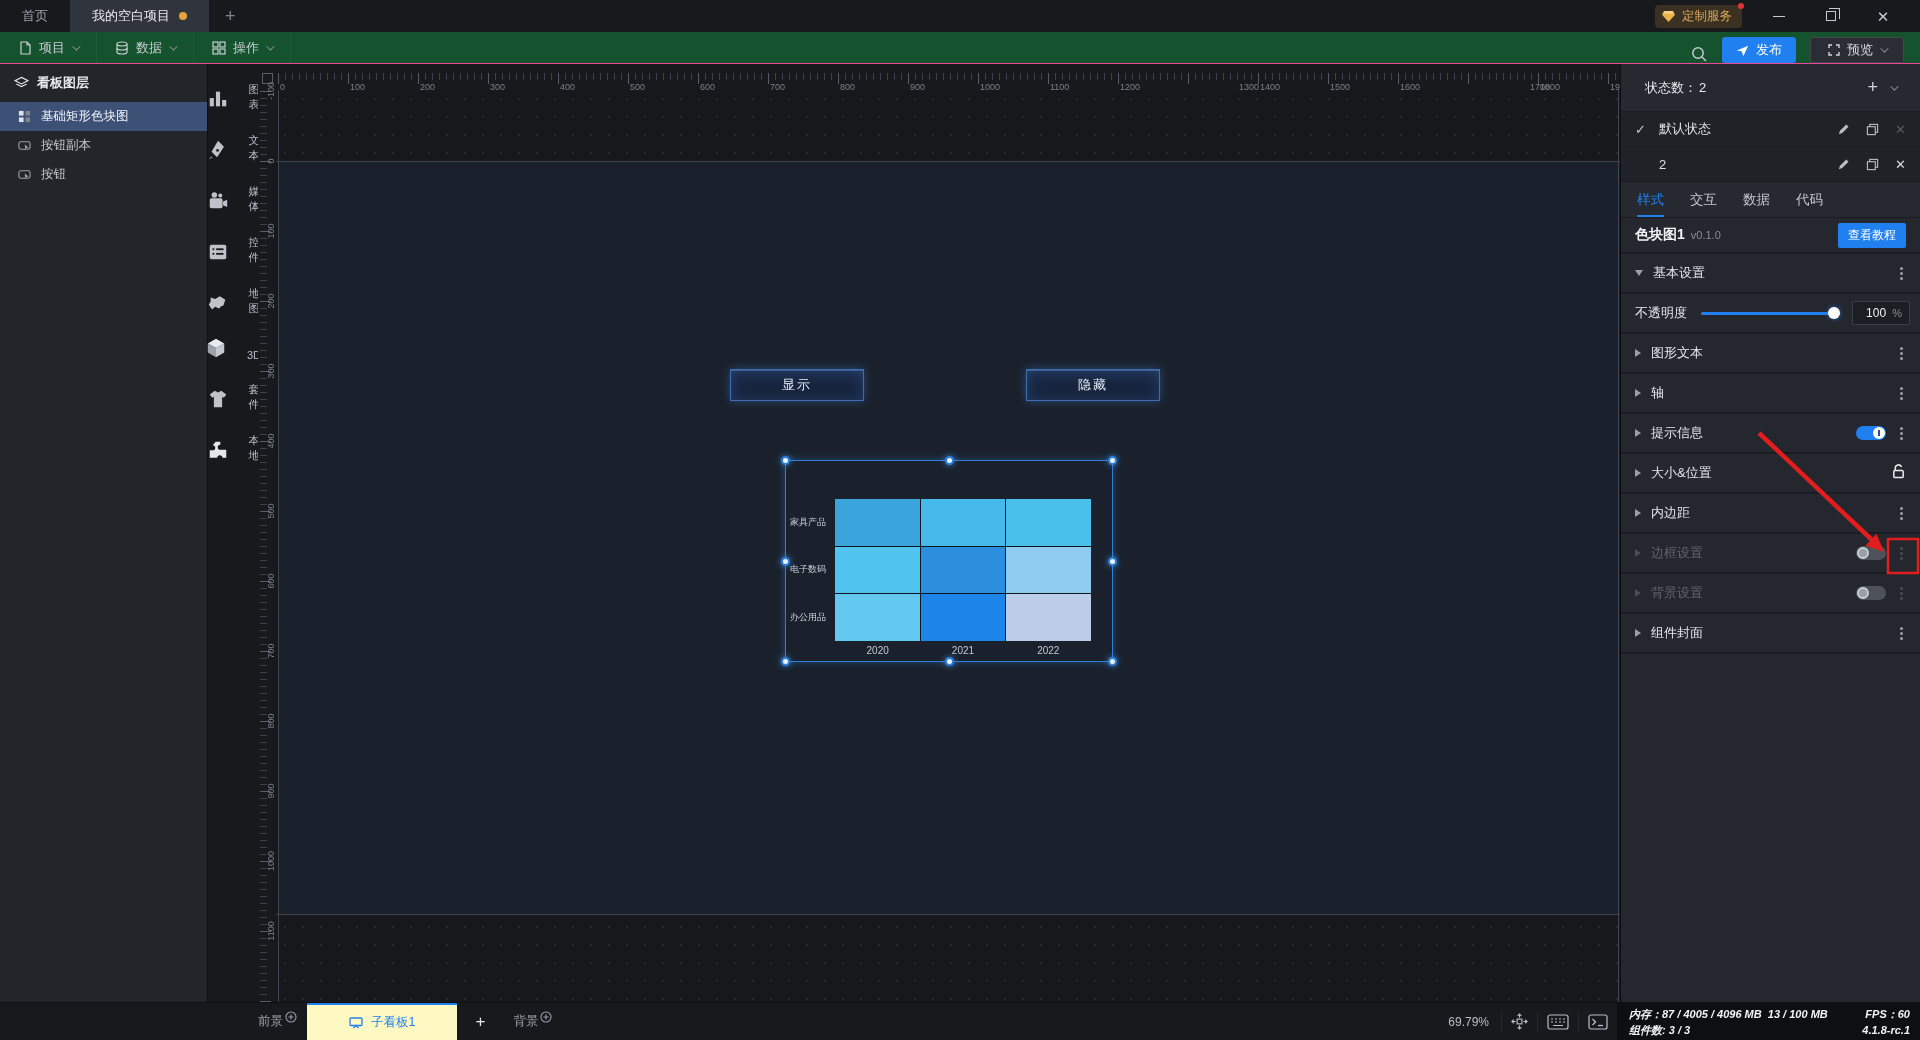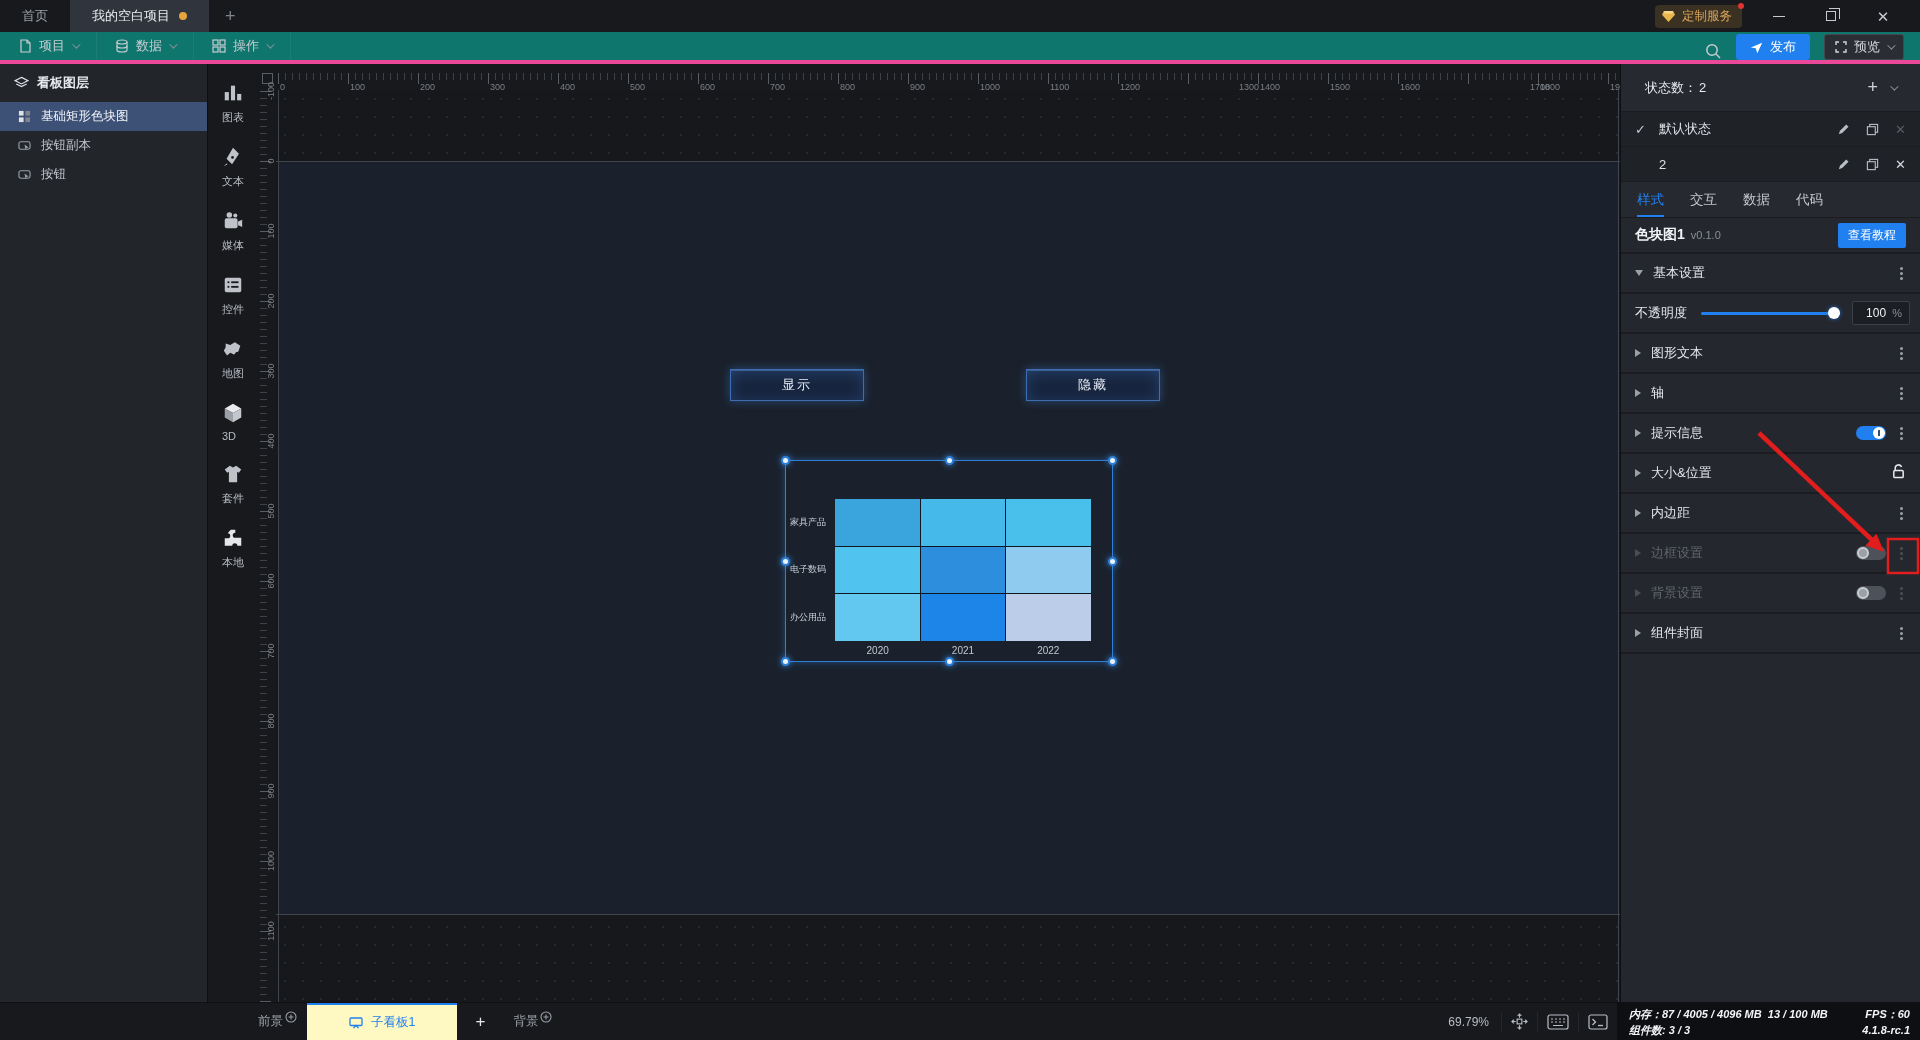--- a/index.html
+++ b/index.html
@@ -15,40 +15,40 @@
   .tb-right{margin-left:auto;display:flex;align-items:center;gap:22px;padding-right:22px;}
   .vip{position:relative;display:flex;align-items:center;gap:6px;background:#3a3122;border-radius:4px;padding:3px 10px 3px 6px;color:#d8a35c;font-size:12.5px;}
   .vip .rdot{position:absolute;top:-2px;right:-2px;width:6px;height:6px;border-radius:50%;background:#e03434;}
   .winbtn{width:30px;height:26px;display:flex;align-items:center;justify-content:center;color:#c6cad0;}
   .min-glyph{display:block;width:12px;height:0;border-top:1.6px solid #c6cad0;}
   .max-glyph{display:block;width:10px;height:10px;border:1.4px solid #c6cad0;position:relative;}
   .max-glyph:before{content:"";position:absolute;left:2px;top:-4px;width:10px;height:10px;border:1.4px solid #c6cad0;border-left:none;border-bottom:none;}
   .close-glyph{font-size:15px;line-height:1;color:#c6cad0;}
 
   
-  .menubar{position:absolute;top:32px;left:0;right:0;height:32px;background:#0f766e;display:flex;align-items:stretch;border-bottom:4px solid #ec4899;}
+  .menubar{position:absolute;top:32px;left:0;right:0;height:32px;background:#14532d;display:flex;align-items:stretch;border-bottom:1px solid #ec4899;}
   .menu-item{display:flex;align-items:center;gap:7px;padding:0 18px;border-right:1px solid rgba(255,255,255,.05);color:#c9cdd3;}
   .caret{display:inline-block;width:6px;height:6px;border-right:1.4px solid #8a9098;border-bottom:1.4px solid #8a9098;transform:rotate(45deg) translateY(-2px);}
   .mb-right{margin-left:auto;display:flex;align-items:flex-end;gap:14px;padding-right:16px;}
   .btn-publish{display:flex;align-items:center;gap:7px;background:#2080f0;color:#fff;border-radius:3px;height:26px;padding:0 14px;font-size:13px;}
-  .btn-preview{display:flex;align-items:center;gap:7px;border:1px solid #43474e;background:#2a2d33;color:#d2d6db;border-radius:3px;height:26px;padding:0 10px;font-size:13px;}
+  .btn-preview{display:flex;align-items:center;gap:7px;border:1px solid #43474e;background:#2a2d33;color:#d2d6db;border-radius:3px;height:26px;padding:0 17px;font-size:13px;}
 
   
   .app-body{position:absolute;top:64px;bottom:38px;left:0;right:0;display:flex;}
 
   
   .layers-panel{width:207px;background:#22252a;display:flex;flex-direction:column;}
   .panel-header{display:flex;align-items:center;gap:8px;height:38px;padding:0 14px;color:#e6e9ed;font-weight:bold;font-size:13px;}
   .layer-item{display:flex;align-items:center;gap:9px;height:29px;padding:0 10px 0 18px;color:#c3c7cd;font-size:12.5px;}
   .layer-item.selected{background:#3d5177;color:#f0f3f7;}
   .li-icon{display:flex;width:14px;}
 
   
   .icon-strip{width:51px;background:#17191d;border-left:1px solid #0d0f12;display:flex;flex-direction:column;align-items:center;padding-top:18px;gap:21px;}
-  .tool-item{display:flex;flex-direction:column;align-items:flex-start;gap:4px;color:#b9bdc3;font-size:11px;}
+  .tool-item{display:flex;flex-direction:row;align-items:flex-end;gap:20px;color:#b9bdc3;font-size:11px;}
 
   
   .canvas{flex:1;position:relative;background:#17191d;overflow:hidden;}
   .ruler-corner{position:absolute;left:0;top:0;width:18px;height:26px;}
   .ruler-corner:after{content:"";position:absolute;left:4px;top:9px;width:9px;height:9px;border:1px solid #5a5e65;}
   .h-ruler{position:absolute;left:18px;right:0;top:0;height:26px;background:#17191d;}
   .h-ruler .minor{position:absolute;left:0;right:0;top:9px;height:7px;background:repeating-linear-gradient(to right,#3d4147 0 1px,transparent 1px 7px);background-position:2px 0;}
   .h-ruler .major{position:absolute;left:0;right:0;top:9px;height:11px;background:repeating-linear-gradient(to right,#585c63 0 1px,transparent 1px 70px);background-position:2px 0;}
   .hnum{position:absolute;bottom:-2px;transform:translateX(2px);font-size:9px;color:#7b8087;}
   .v-ruler{position:absolute;left:0;top:26px;bottom:0;width:18px;background:#17191d;}

